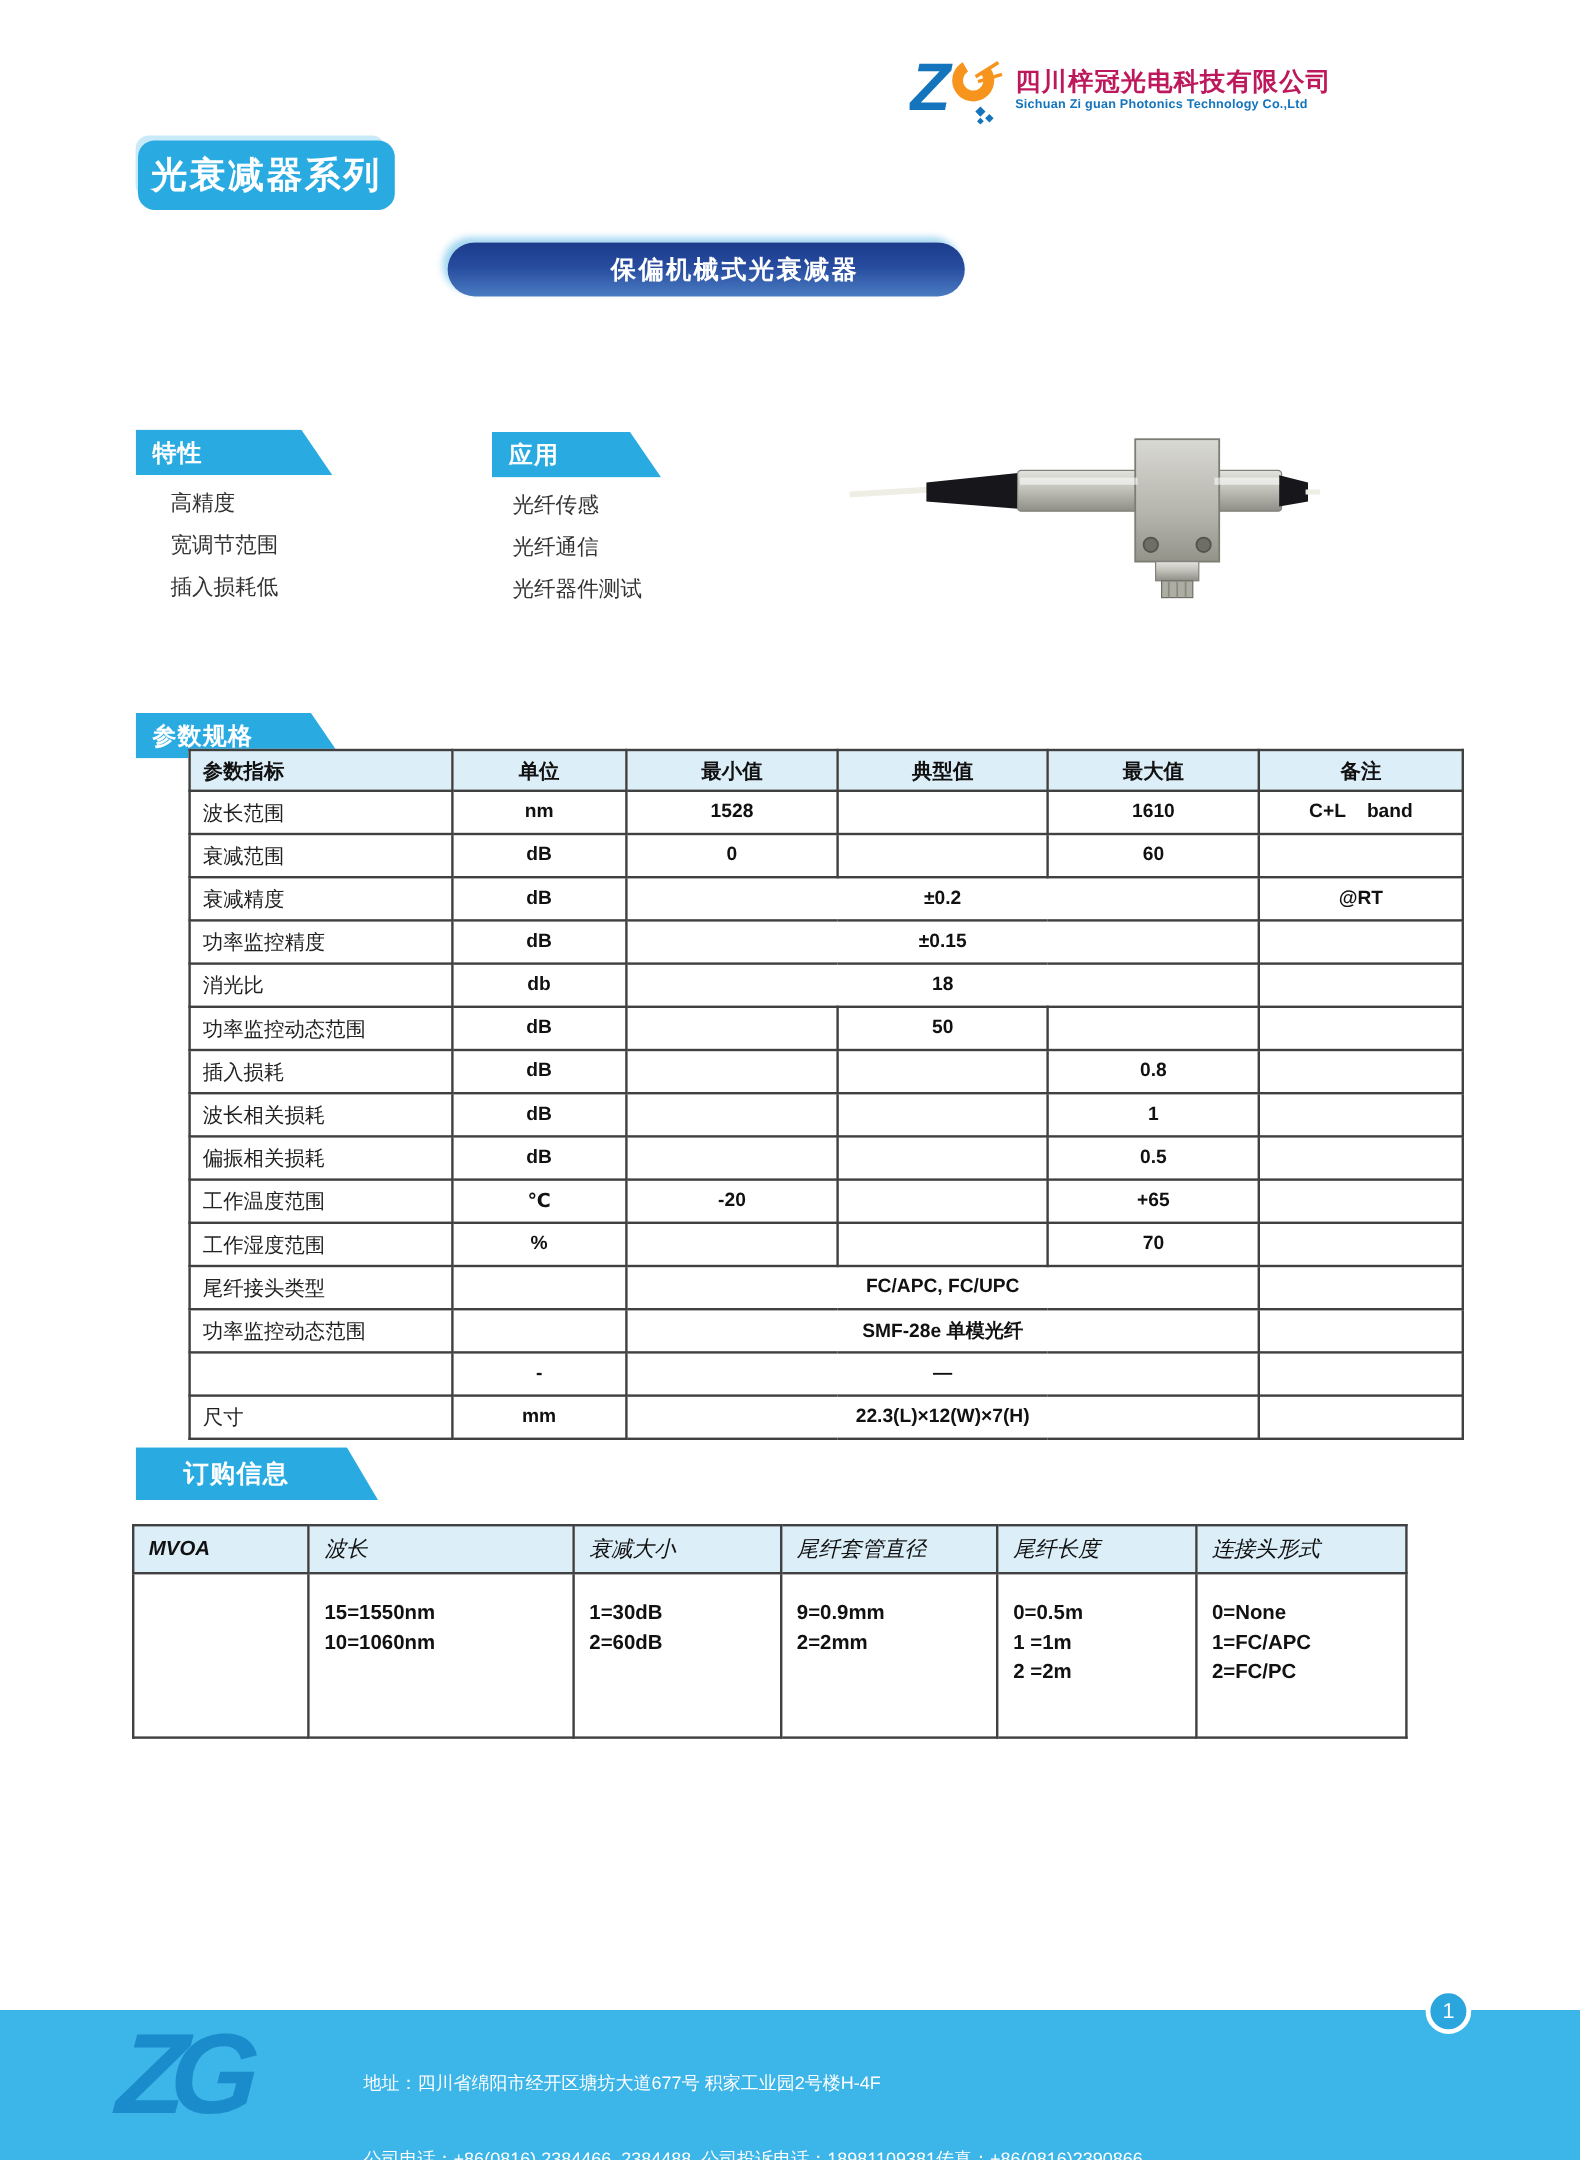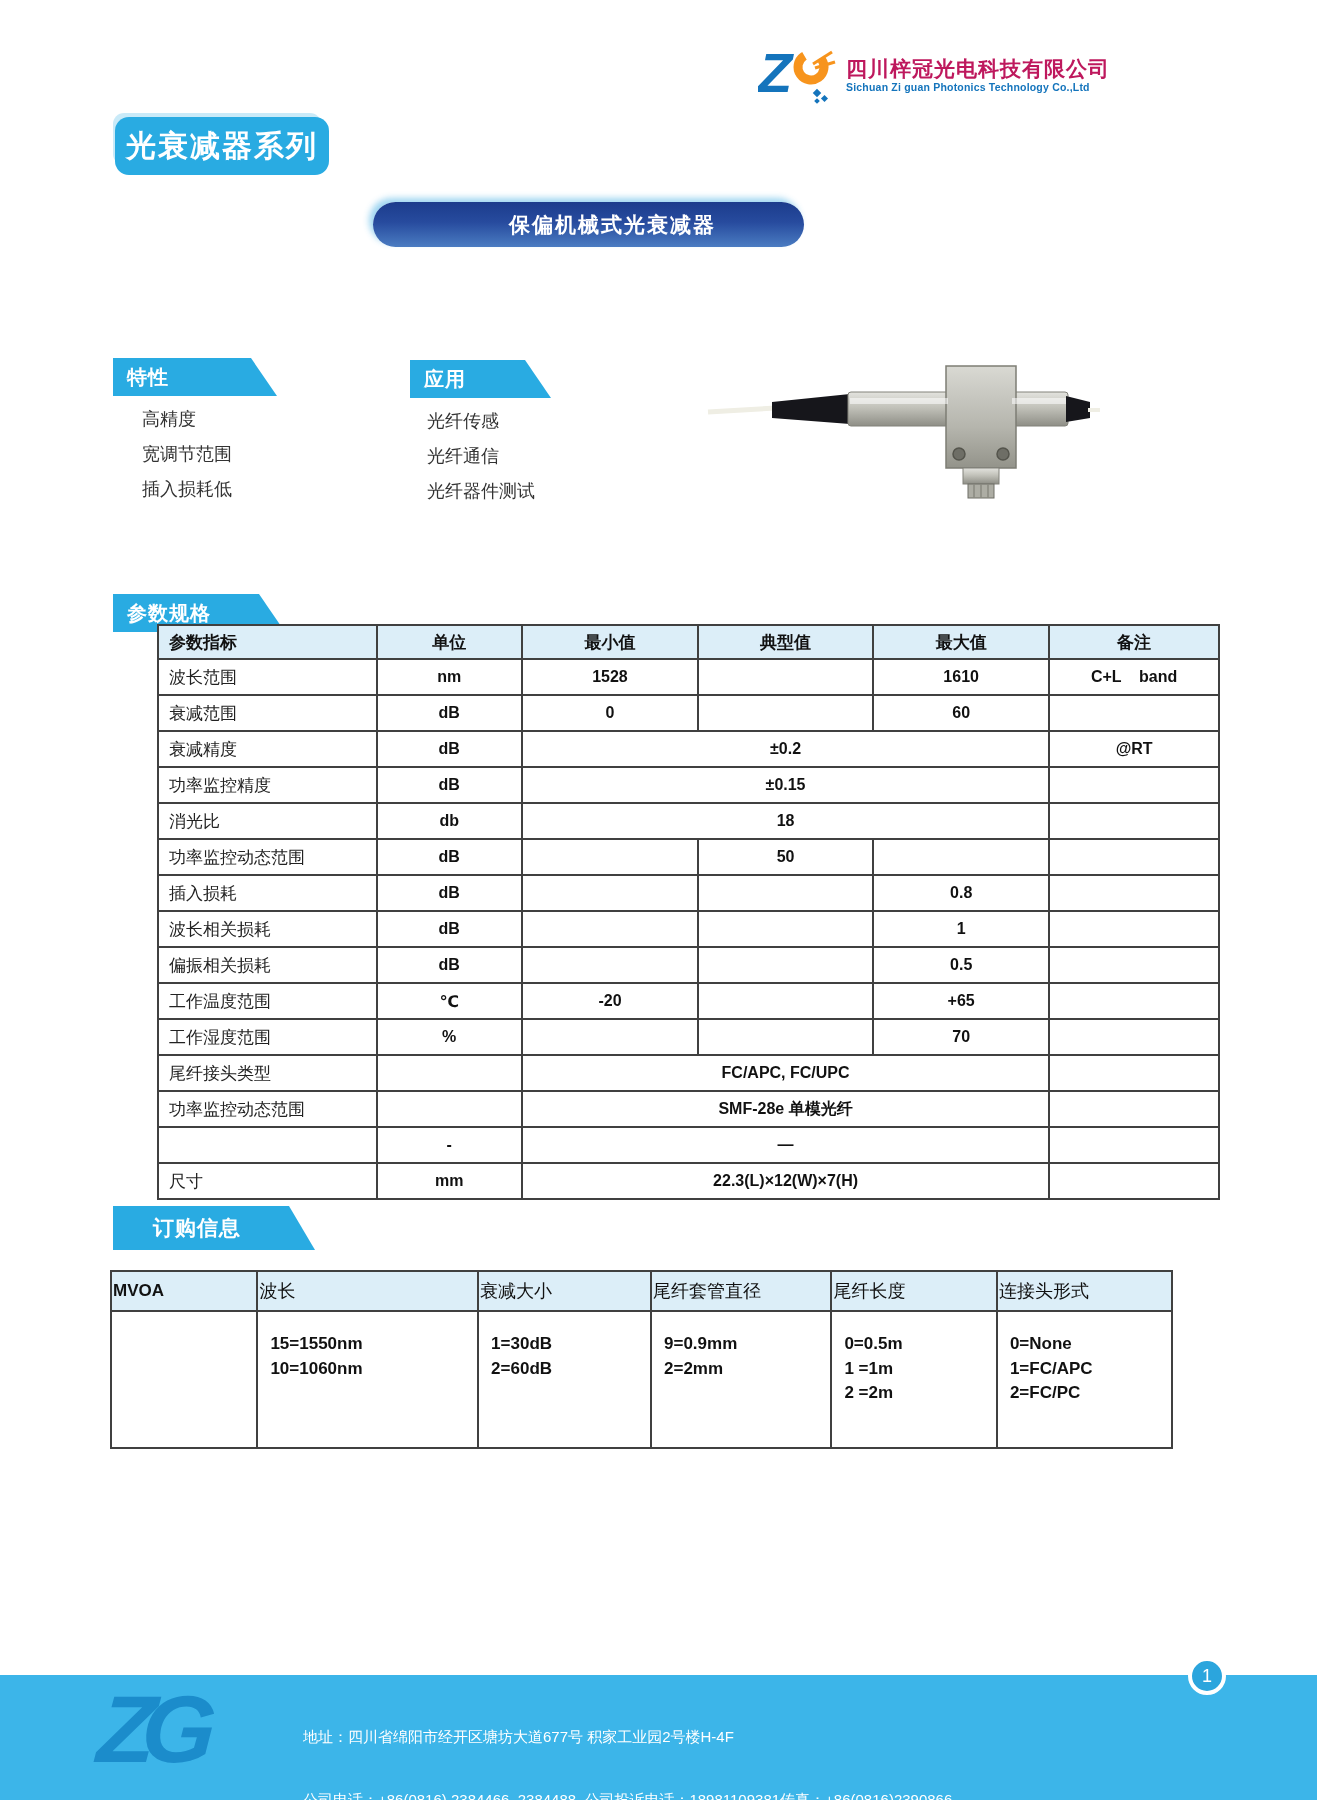--- a/index.html
+++ b/index.html
@@ -47,21 +47,21 @@
   .product-photo{position:absolute;left:700px;top:332px;}
   
   table.grid{border-collapse:collapse;table-layout:fixed;width:1063px;background:#fff;}
   table.grid td,table.grid th{border:2px solid #404040;overflow:hidden;}
   .spec-table{position:absolute;left:110px;top:624px;margin-left:47px;}
   .spec-table th{background:#DCEEF8;height:30px;font-size:17px;color:#111;text-align:center;}
   .spec-table th:first-child{text-align:left;padding-left:10px;}
   .spec-table td{height:32px;font-size:16px;text-align:center;font-weight:bold;color:#111;white-space:pre-wrap;}
   .spec-table td.lbl{text-align:left;padding-left:10px;font-weight:normal;font-size:17px;color:#222;}
   .order-table{position:absolute;left:110px;top:1270px;}
-  .order-table th{background:#DCEEF8;height:36px;font-size:18px;font-weight:normal;color:#111;text-align:left;padding-left:1px;}
+  .order-table th{background:#DCEEF8;height:36px;font-size:18px;font-weight:normal;color:#111;text-align:left;padding-left:12px;font-style:italic;}
   .order-table th.first{font-weight:bold;font-size:17px;}
   .order-table td{height:95px;vertical-align:top;padding:20px 12px;font-size:17px;font-weight:bold;color:#111;text-align:left;white-space:pre-line;line-height:1.45;}
   
   .spec-table col.c0{width:20.6%}.spec-table col.c1{width:13.7%}.spec-table col.c2{width:16.6%}
   .spec-table col.c3{width:16.5%}.spec-table col.c4{width:16.6%}.spec-table col.c5{width:16%}
   .order-table col.c0{width:13.8%}.order-table col.c1{width:20.8%}.order-table col.c2{width:16.3%}
   .order-table col.c3{width:17%}.order-table col.c4{width:15.6%}.order-table col.c5{width:16.5%}
   
   .footer-band{position:absolute;left:0;top:1675px;width:1317px;height:125px;background:#3CB5E9;}
   .footer-watermark{

